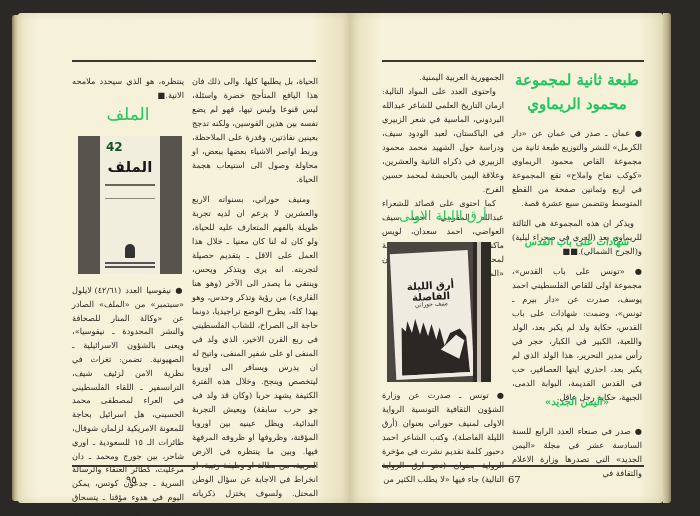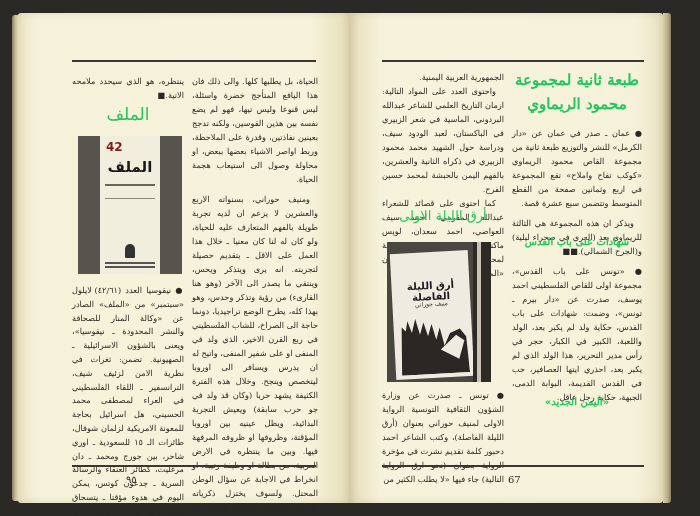--- a/index.html
+++ b/index.html
@@ -48,21 +48,21 @@
   }
   .pagenum {
     position:absolute; font-family:"DejaVu Serif", serif;
     font-size:10px; color:#2b2824;
   }
   .cover { position:absolute; overflow:hidden; }
   .cover-malaf { left:78px; top:136px; width:104px; height:138px; background:#57544d; }
   .cover-malaf .inner {
     position:absolute; left:22px; top:0; width:60px; height:138px; background:#f2eedd;
   }
-  .cover-malaf .num { position:absolute; left:6px; top:4px; font-family:"DejaVu Sans",sans-serif; font-weight:bold; font-size:12px; color:#7f1d1d; }
+  .cover-malaf .num { position:absolute; left:6px; top:4px; font-family:"DejaVu Sans",sans-serif; font-weight:bold; font-size:12px; color:#14532d; }
   .cover-malaf .title { position:absolute; left:4px; top:22px; width:52px; text-align:center; font-family:"DejaVu Sans",sans-serif; font-weight:bold; font-size:15px; color:#1a1a1a; direction:rtl; }
   .cover-malaf .sub { position:absolute; left:5px; top:48px; width:50px; height:2px; background:#6a665c; }
   .cover-malaf .sub2 { position:absolute; left:5px; top:62px; width:50px; height:1px; background:#8a867a; }
   .cover-malaf .emblem { position:absolute; left:25px; top:108px; width:10px; height:14px; background:#333; border-radius:5px 5px 1px 1px; }
   .cover-malaf .foot { position:absolute; left:5px; top:126px; width:50px; height:2px; background:#555; }
   .cover-malaf .foot2 { position:absolute; left:5px; top:130px; width:50px; height:2px; background:#555; }
 
   .cover-araq { left:387px; top:242px; width:104px; height:140px; background:#4a4741; }
   .cover-araq .inner {
     position:absolute; left:6px; top:10px; width:78px; height:126px; background:#efebe0;
@@ -127,24 +127,27 @@
   </div>
 
   <div class="heading" style="left:510px; top:236px; width:134px; font-size:10px; font-weight:bold;">شهادات على باب القدس</div>
 
   <div class="col" style="left:512px; top:264px; width:130px;">
     <p class="noindent">● «تونس على باب القدس»، مجموعة اولى للقاص الفلسطيني احمد يوسف، صدرت عن «دار بيرم ـ تونس»، وضمت: شهادات على باب القدس، حكاية ولد لم يكبر بعد، الولد واللعبة، الكبير في الكبار، حجر في رأس مدير التحرير، هذا الولد الذي لم يكبر بعد، احذري ايتها العصافير، حب في القدس القديمة، البوابة الدمى، الجبهة، حكاية رجل عاقل.</p>
   </div>
 
   <div class="heading" style="left:510px; top:396px; width:134px; font-size:10px; font-weight:bold;">«اليمن الجديد»</div>
 
+  <div class="col" style="left:512px; top:424px; width:130px;">
+    <p class="noindent">● صدر في صنعاء العدد الرابع للسنة السادسة عشر في مجلة «اليمن الجديد» التي تصدرها وزارة الاعلام والثقافة في</p>
+  </div>
 
   <div class="col" style="left:382px; top:70px; width:122px;">
     <p class="noindent">الجمهورية العربية اليمنية.</p>
-    <p style="margin-top:-6px">واحتوى العدد على المواد التالية: ازمان التاريخ العلمي للشاعر عبدالله البردوني، الماسية في شعر الزبيري في الباكستان، لعبد الودود سيف، ودراسة حول الشهيد محمد محمود الزبيري في ذكراه الثانية والعشرين، بالفهم اليمن بالحبشة لمحمد حسين الفرح.</p>
+    <p style="margin-top:-6px">واحتوى العدد على المواد التالية: ازمان التاريخ العلمي للشاعر عبدالله البردوني، الماسية في شعر الزبيري في الباكستان، لعبد الودود سيف، ودراسة حول الشهيد محمد محمود الزبيري في ذكراه الثانية والعشرين، وعلاقة اليمن بالحبشة لمحمد حسين الفرح.</p>
     <p style="margin-top:-6px">كما احتوى على قصائد للشعراء عبدالله المقرمي، احمد سيف العواضي، احمد سعدان، لويس ماكنيز، وقصة مترجمة ومسرحية لمحمد الزرقة بعنوان «الميراث».■■</p>
   </div>
 
   <div class="heading" style="left:382px; top:208px; width:122px; font-size:13px;">أرق الليلة الاولى</div>
 
   <div class="cover cover-araq">
     <div class="inner">
       <div class="title">أرق الليلة الفاصلة</div>
       <div class="author">منيف حوراني</div>
       <svg class="skyline" viewBox="0 0 68 58">

